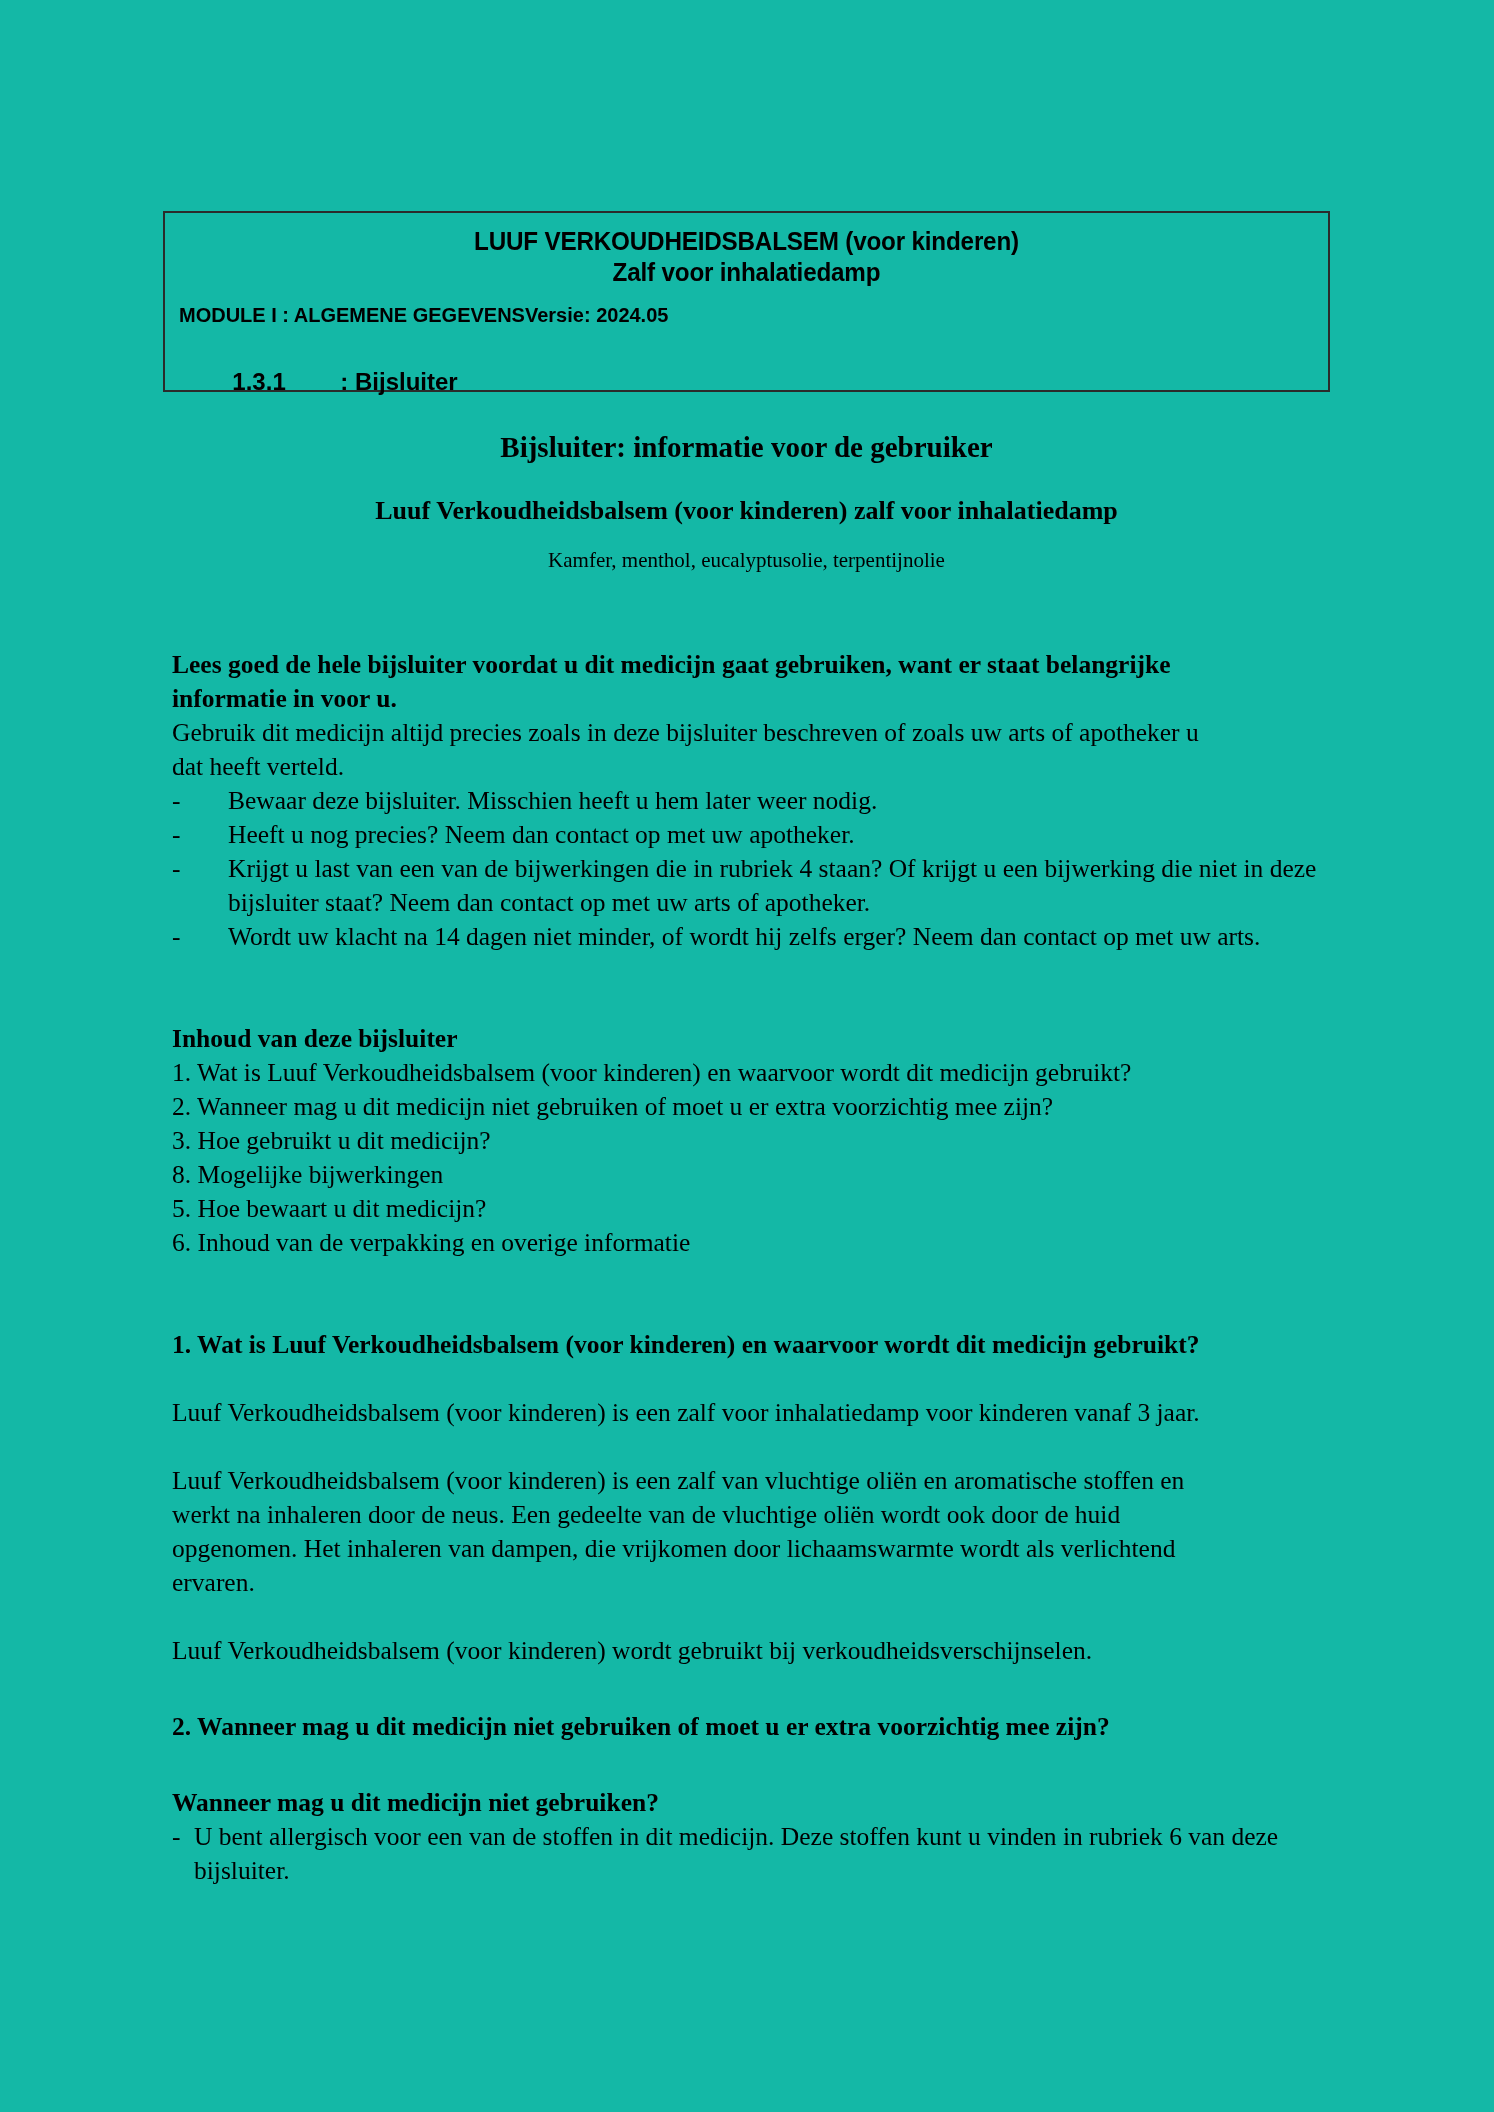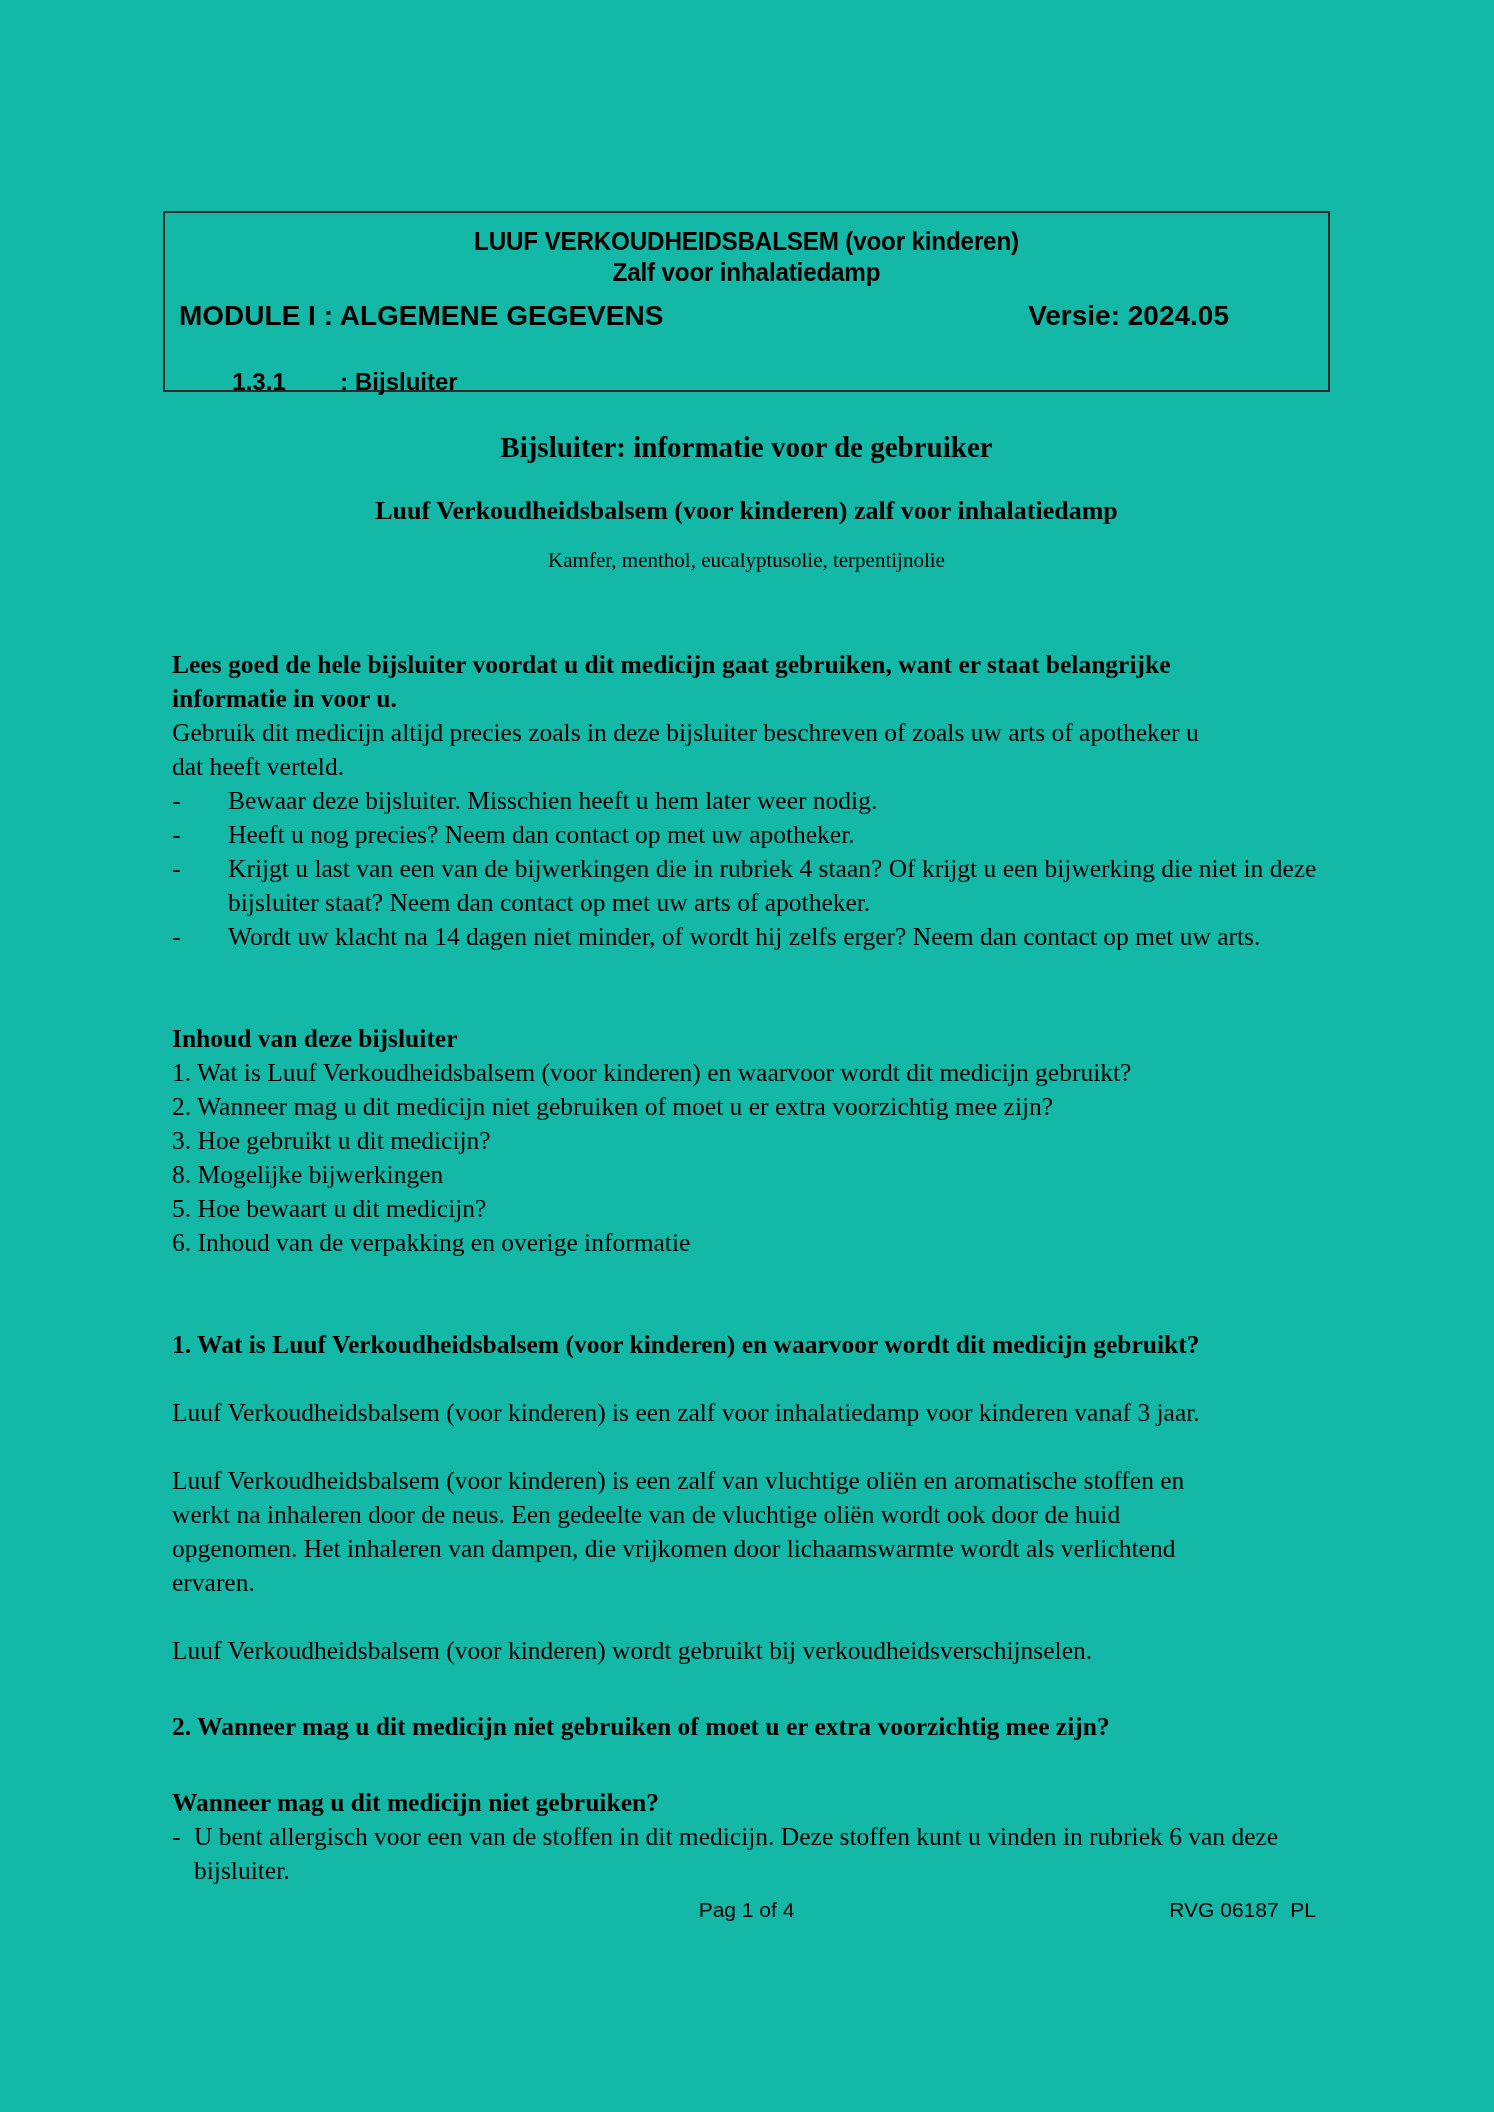--- a/index.html
+++ b/index.html
@@ -48,24 +48,23 @@
     transform-origin: center;
   }
   .hdr-meta {
     position: absolute;
     left: 14px;
     right: 14px;
     top: 86px;
   }
   .hdr-row {
     display: flex;
-    justify-content: space-between;
     align-items: baseline;
     font-weight: bold;
-    font-size: 28px;
+    font-size: 20px;
     line-height: 33px;
   }
   .hdr-module { white-space: pre; }
   .hdr-version { white-space: pre; padding-right: 85px; }
   .hdr-row2 {
     font-weight: bold;
     font-size: 24px;
     line-height: 33px;
     white-space: pre;
   }
@@ -251,18 +250,14 @@
         <span class="dash">-</span>
         <span class="txt">
           <span>U bent allergisch voor een van de stoffen in dit medicijn. Deze stoffen kunt u vinden in rubriek 6</span>
           <span>van deze bijsluiter.</span>
         </span>
       </div>
     </div>
 
   </div>
 
-  <div class="footer">
-    <span class="footer-center">Pag 1 of 4</span>
-    <span class="footer-right">RVG 06187  PL</span>
-  </div>
 
 </div>
 
 </body></html>

